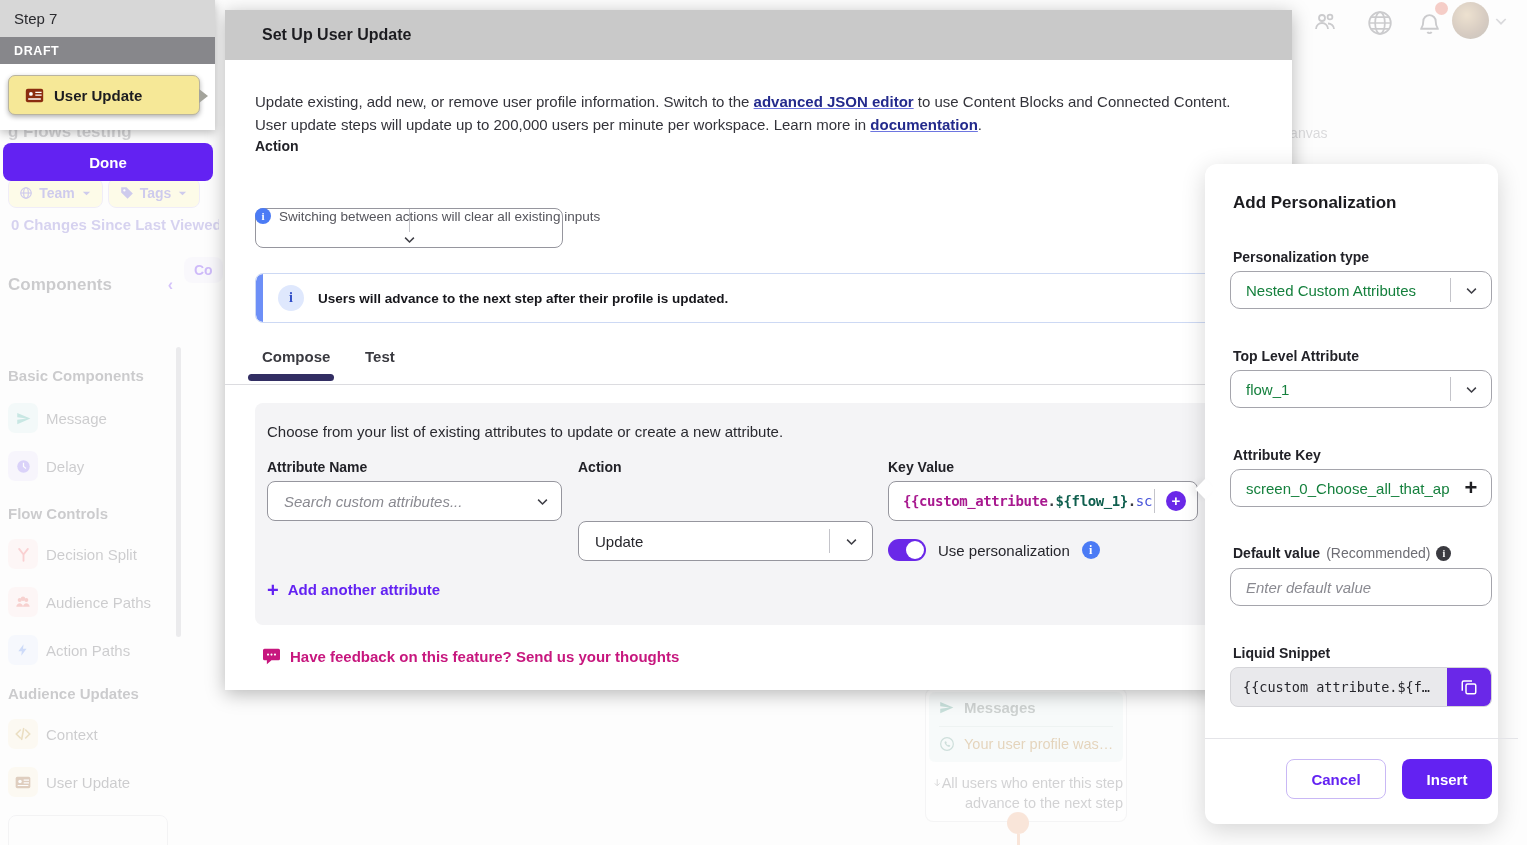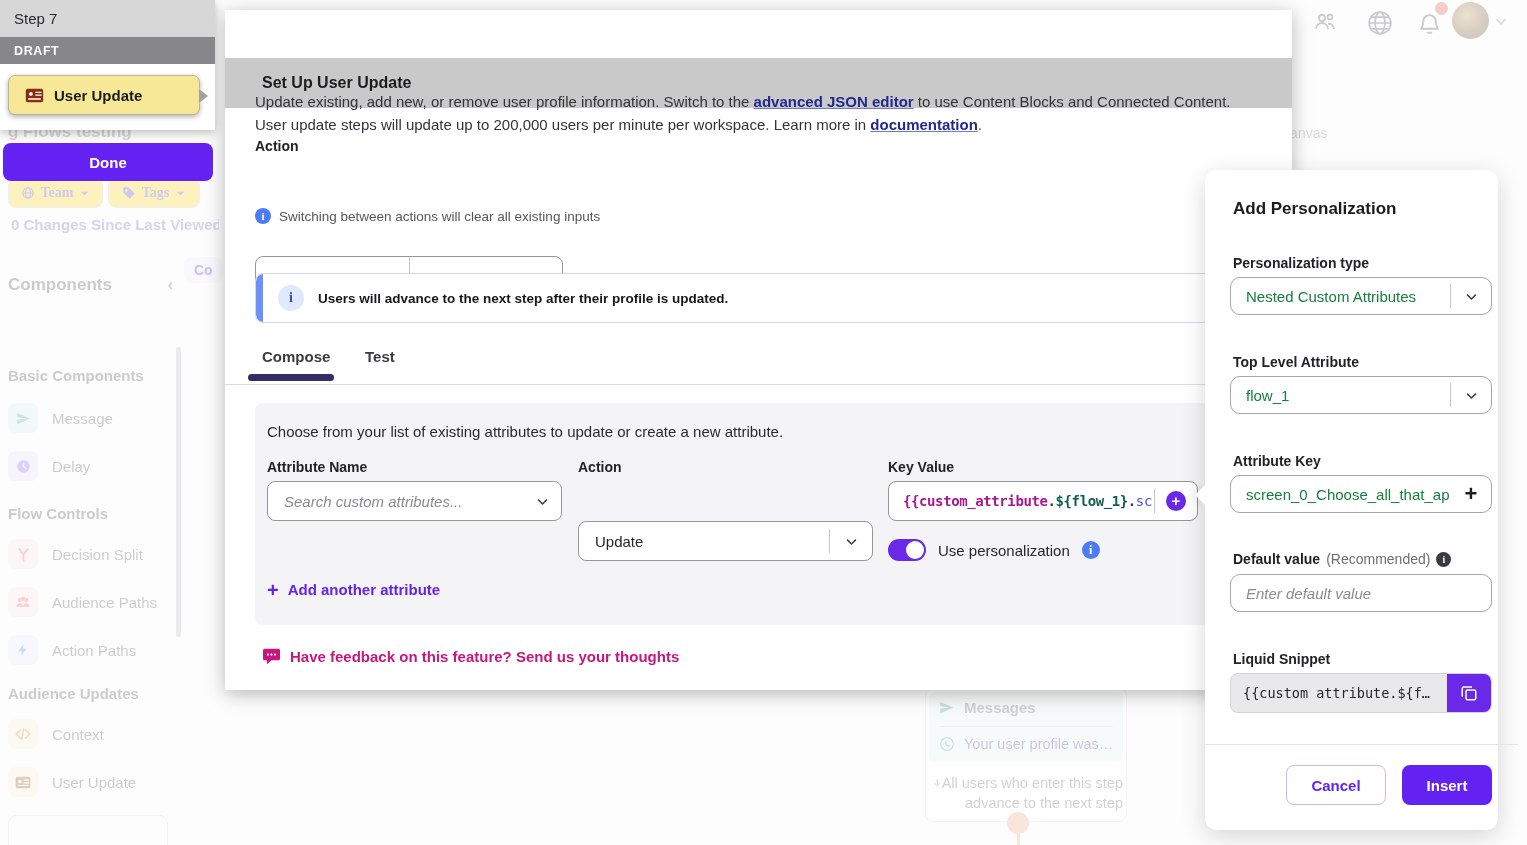--- a/index.html
+++ b/index.html
@@ -15,44 +15,44 @@
 
   
   .faded { opacity:.26; }
   .faded-lite { opacity:.35; }
 
   
   .sb-title { font-size:17px; font-weight:bold; color:#3f3f46; }
   .sb-collapse { color:#6322f2; font-weight:bold; font-size:16px; }
   .sb-desc { font-size:14px; color:#55555c; line-height:1.35; }
   .sb-section { font-size:15px; font-weight:bold; color:#3f3f46; }
-  .sb-item { display:flex; align-items:center; gap:14px; }
+  .sb-item { display:flex; align-items:center; gap:8px; }
   .sb-tile { width:30px; height:30px; border-radius:7px; display:flex; align-items:center; justify-content:center; flex:0 0 auto; }
   .sb-label { font-size:15px; color:#45454c; }
   .sb-scroll { width:5px; border-radius:3px; background:#b9b9c2; }
 
   
   .tr-icon { display:inline-flex; align-items:center; justify-content:center; }
 
   
   .step-popup { left:0; top:8; width:215px; background:#fff; box-shadow:0 3px 10px rgba(0,0,0,.25); border-radius:2px; }
   .step-hd { background:#d7d7d7; height:37px; display:flex; align-items:center; padding-left:14px; font-size:15px; color:#2a2a2e; }
   .step-draft { background:#87878b; height:27px; display:flex; align-items:center; padding-left:14px; font-size:12.5px; font-weight:bold; letter-spacing:.6px; color:#fff; }
   .step-body { height:66px; position:relative; background:#fff; }
   .step-card { position:absolute; left:8px; top:11px; width:192px; height:40px; background:#f6e897; border:1px solid #b9b4a0; border-radius:7px; box-shadow:0 2px 5px rgba(0,0,0,.3); display:flex; align-items:center; gap:10px; padding-left:16px; }
   .step-card-label { font-size:15px; font-weight:bold; color:#1c1c20; }
   .step-card-arrow { position:absolute; right:-9px; top:13px; width:0; height:0; border-top:7px solid transparent; border-bottom:7px solid transparent; border-left:9px solid #a3a39b; }
   .done-btn { left:3px; top:143px; width:210px; height:38px; background:#6322f2; border-radius:8px; color:#fff; font-weight:bold; font-size:15px; display:flex; align-items:center; justify-content:center; cursor:pointer; }
-  .pill { border:1px solid #d9d2f0; border-radius:8px; display:flex; align-items:center; gap:6px; justify-content:center; color:#7a6fd0; font-weight:bold; font-size:14px; background:#fde047;font-family:Liberation Serif, serif; }
+  .pill { border:1px solid #d9d2f0; border-radius:8px; display:flex; align-items:center; gap:6px; justify-content:center; color:#7a6fd0; font-weight:bold; font-size:14px; background:#fef9c3; }
   .changes-row { display:flex; align-items:center; gap:7px; color:#8f84d8; font-weight:bold; font-size:15px; white-space:nowrap; overflow:hidden; }
   .canvas-title-partial { font-size:17px; font-weight:bold; color:#3c3c46; white-space:nowrap; }
 
   
   .modal { left:225px; top:10px; width:1067px; height:680px; background:#fff; box-shadow:0 4px 18px rgba(0,0,0,.28); z-index:10; }
-  .modal-hd { height:50px; background:#c9c9c9; display:flex; align-items:center; padding-left:37px;margin-top:48px; }
+  .modal-hd { height:50px; background:#c9c9c9; display:flex; align-items:center; padding-left:37px; }
   .modal-title { font-size:16px; font-weight:bold; color:#1c1c20; }
   .modal-desc { left:30px; top:80px; width:1010px; font-size:15px; line-height:1.55; color:#33333a; }
   .lnk { color:#232a8c; font-weight:bold; text-decoration:underline; text-decoration-color:#6d75e0; cursor:pointer; }
   .fld-label { font-size:14px; font-weight:bold; color:#222228; }
   .select-box { background:#fff; border:1px solid #96969e; border-radius:8px; height:40px; display:flex; align-items:center; cursor:pointer; position:relative; }
   .select-val { padding-left:16px; font-size:15px; color:#26262c; flex:1; white-space:nowrap; overflow:hidden; }
   .select-div { width:1px; background:#c4c4ca; height:24px; }
   .select-chev { width:42px; display:flex; align-items:center; justify-content:center; }
   .note-row { display:flex; align-items:center; gap:8px; }
   .note-text { font-size:13.5px; color:#55555c; }
@@ -79,38 +79,38 @@
   .plus-circle { width:20px; height:20px; border-radius:50%; background:#6a28e8; color:#fff; font-size:15px; font-weight:bold; display:flex; align-items:center; justify-content:center; line-height:0; cursor:pointer; flex:0 0 auto; }
   .toggle { width:38px; height:22px; border-radius:11px; background:#6a28e8; position:relative; cursor:pointer; flex:0 0 auto; }
   .toggle-knob { position:absolute; right:2px; top:2px; width:18px; height:18px; border-radius:50%; background:#fff; }
   .add-attr { display:flex; align-items:center; gap:9px; color:#6322f2; font-weight:bold; font-size:15px; cursor:pointer; }
   .feedback { display:flex; align-items:center; gap:9px; color:#c7177e; font-weight:bold; font-size:15px; cursor:pointer; }
 
   input.txt { width:100%; height:100%; border:none; outline:none; background:transparent; font-size:15px; color:#26262c; padding-left:16px; font-family:"Liberation Sans",sans-serif; }
   input.txt::placeholder { color:#8a8a91; font-style:italic; }
 
   
-  .pers-panel { left:1205px; top:170px; width:293px; height:660px; background:#fff; border-radius:12px; box-shadow:0 6px 24px rgba(0,0,0,.16); z-index:30; }
+  .pers-panel { left:1205px; top:164px; width:293px; height:660px; background:#fff; border-radius:12px; box-shadow:0 6px 24px rgba(0,0,0,.16); z-index:30; }
   .pers-arrow { position:absolute; left:-7px; top:318px; width:14px; height:14px; background:#fff; transform:rotate(45deg); box-shadow:-3px 3px 6px rgba(0,0,0,.06); }
   .pers-title { font-size:17px; font-weight:bold; color:#1c1c20; }
   .pers-label { font-size:14px; font-weight:bold; color:#222228; }
   .pers-box { border:1px solid #a5a5ac; border-radius:10px; height:38px; display:flex; align-items:center; background:#fff; }
   .pers-val { flex:1; padding-left:15px; font-size:15px; color:#15803d; white-space:nowrap; overflow:hidden; }
   .snippet-box { background:#e9e9ec; border:1px solid #d4d4d8; border-radius:8px; height:40px; display:flex; align-items:center; overflow:hidden; }
   .snippet-text { flex:1; padding-left:12px; font-family:"DejaVu Sans Mono",monospace; font-size:13.5px; color:#26262c; white-space:nowrap; overflow:hidden; }
   .copy-btn { width:44px; height:40px; background:#6a28e8; border-radius:0 8px 8px 0; display:flex; align-items:center; justify-content:center; cursor:pointer; flex:0 0 auto; }
   .pers-divider { height:1px; background:#e4e4e8; }
   .btn-cancel { width:100px; height:40px; border:1px solid #c9b8f5; border-radius:8px; background:#fff; color:#6322f2; font-weight:bold; font-size:15px; display:flex; align-items:center; justify-content:center; cursor:pointer; }
   .btn-insert { width:90px; height:40px; border-radius:8px; background:#6322f2; color:#fff; font-weight:bold; font-size:15px; display:flex; align-items:center; justify-content:center; cursor:pointer; }
 
   
   .cv-card-outer { border:1px solid rgba(60,60,70,.18); border-radius:8px; background:rgba(255,255,255,.4); }
   .cv-card-inner { background:#e9f5f2; border-radius:6px; }
   .cv-msg-title { font-size:15px; font-weight:bold; color:#4a5a57; }
-  .cv-row-text { font-size:14.5px; color:#4c1d95; white-space:nowrap; overflow:hidden; }
+  .cv-row-text { font-size:14.5px; color:#a16207; white-space:nowrap; overflow:hidden; }
   .cv-note { font-size:14.5px; color:#5a5a60; line-height:1.35; }
   .cv-dot { width:22px; height:22px; border-radius:50%; background:#efa277; }
   .cv-stem { width:3px; background:#efa277; }
   .co-pill { font-size:14px; font-weight:bold; color:#6322f2; background:#f2effc; border-radius:8px; padding:5px 10px; }
 </style>
 </head>
 <body>
 
 <div class="abs faded" style="left:0;top:255px;width:200px;height:590px;">
   <div class="abs" style="left:8px;top:20px;display:flex;align-items:center;width:165px;justify-content:space-between;gap:33px;">

